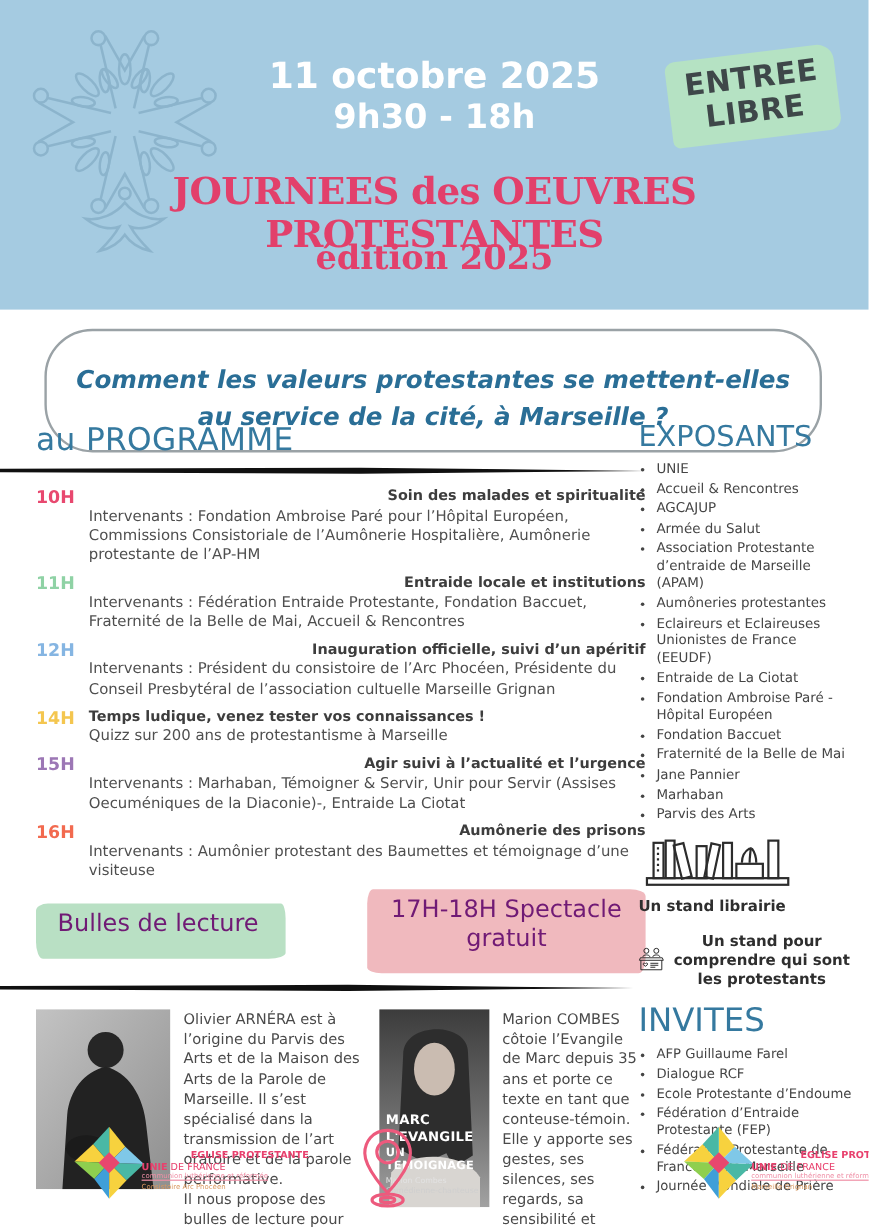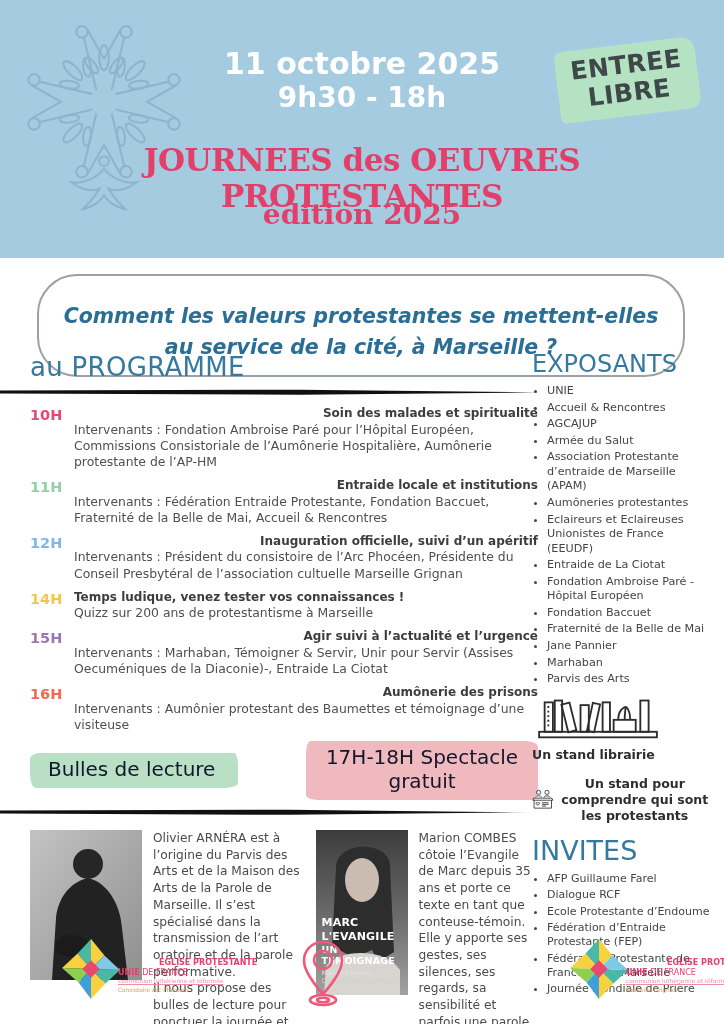--- a/index.html
+++ b/index.html
@@ -27,21 +27,21 @@
   .prog-heading { font-size:26px; color:#35799f; letter-spacing:.3px; }
   .divider { margin:7px 0 10px -30px; width:538px; height:7px; display:block; }
   .divider2 { margin:9px 0 0 -30px; width:528px; height:7px; display:block; }
 
   .prog-item { display:flex; margin-bottom:8px; }
   .prog-time { width:44px; flex:0 0 44px; font-weight:bold; font-size:14.5px; padding-top:1px; }
   .prog-title { font-weight:bold; font-size:12px; color:#3d3d3d; line-height:1.3;text-align:right; }
   .prog-desc { font-size:12.4px; color:#4f4f4f; line-height:1.3; }
 
   .banners { display:flex; justify-content:space-between; align-items:center; margin-top:8px; }
-  .banner { font-size:20px; color:#0f172a; padding:4px 14px 7px; line-height:1.2; }
+  .banner { font-size:20px; color:#701a75; padding:4px 14px 18px; line-height:1.2; }
   .banner-green { background:#b9e0c4; width:208px; padding-left:18px; border-radius:10px 4px 14px 6px / 6px 12px 5px 14px; }
   .banner-pink { background:#f0b9be; width:232px; text-align:center; border-radius:5px 13px 6px 12px / 12px 6px 13px 5px; }
 
   .bios { display:flex; gap:11px; margin-top:14px; }
   .bio-photo1 { flex:0 0 112px; }
   .bio-text1 { width:170px; font-size:12.2px; color:#4a4a4a; line-height:1.37; }
   .bio-text1 p + p { margin-top:0; }
   .bio-photo2 { flex:0 0 92px; position:relative; }
   .poster-overlay { position:absolute; left:6px; top:86px; color:#fff; }
   .poster-t1,.poster-t2,.poster-t3 { font-weight:bold; font-size:11px; line-height:1.25; letter-spacing:.2px; }

